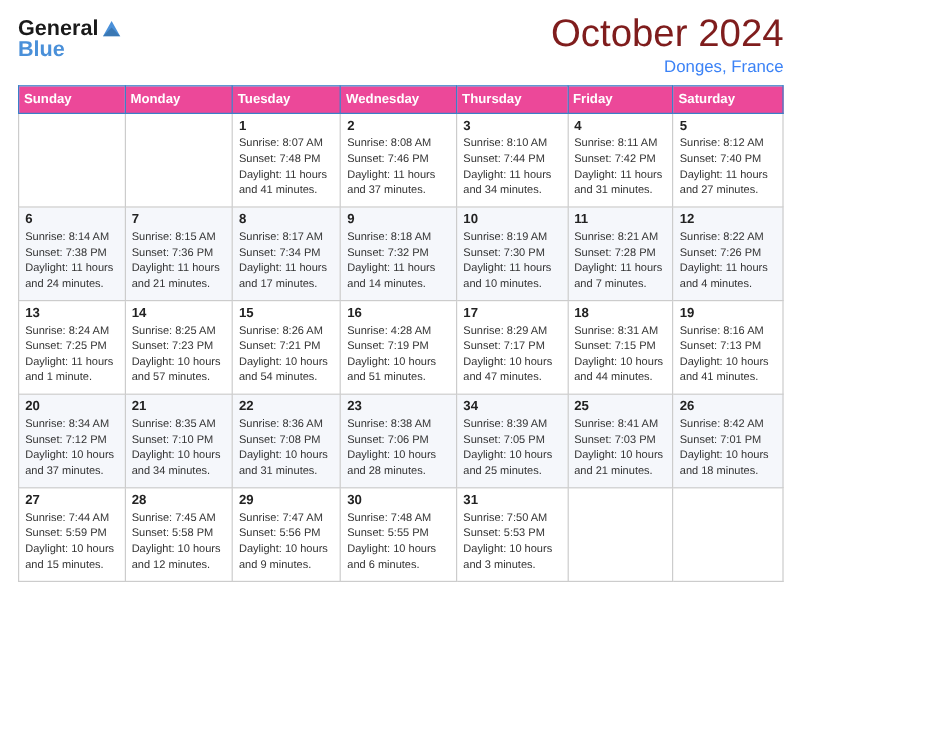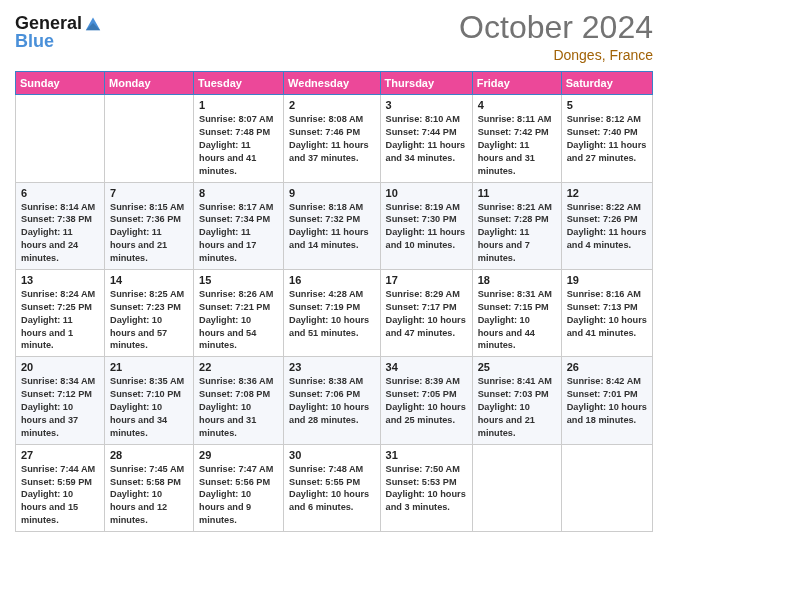--- a/index.html
+++ b/index.html
@@ -41,26 +41,26 @@
       height: 18px;
       margin-left: 2px;
       margin-bottom: 2px;
     }
     .title-block {
       text-align: right;
     }
     .month-title {
       font-size: 32px;
       font-weight: 300;
-      color: #737373;
+      color: #7f1d1d;
       line-height: 1.1;
     }
     .location {
       font-size: 14px;
-      color: #a16207;
+      color: #3b82f6;
       margin-top: 2px;
     }
     .calendar {
       width: 100%;
       border-collapse: collapse;
       font-size: 10px;
     }
     .calendar th {
       background: #ec4899;
       color: #fff;
@@ -84,21 +84,20 @@
     .day-num {
       font-weight: bold;
       font-size: 11px;
       color: #222;
       margin-bottom: 2px;
     }
     .day-info {
       font-size: 9.2px;
       color: #333;
       line-height: 1.4;
-      font-weight: bold;
     }
     .empty-cell {
       background: #fff !important;
     }
   </style>
 </head>
 <body>
 
 <div class="page">
   <div class="header">

